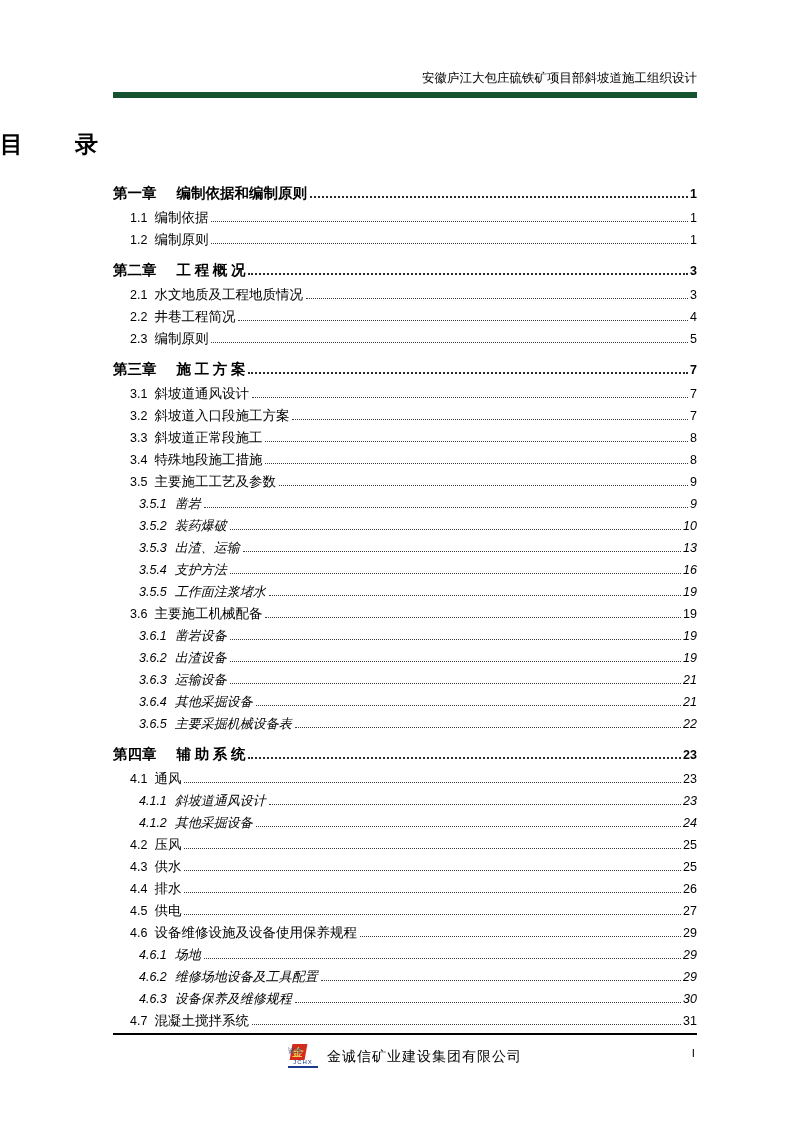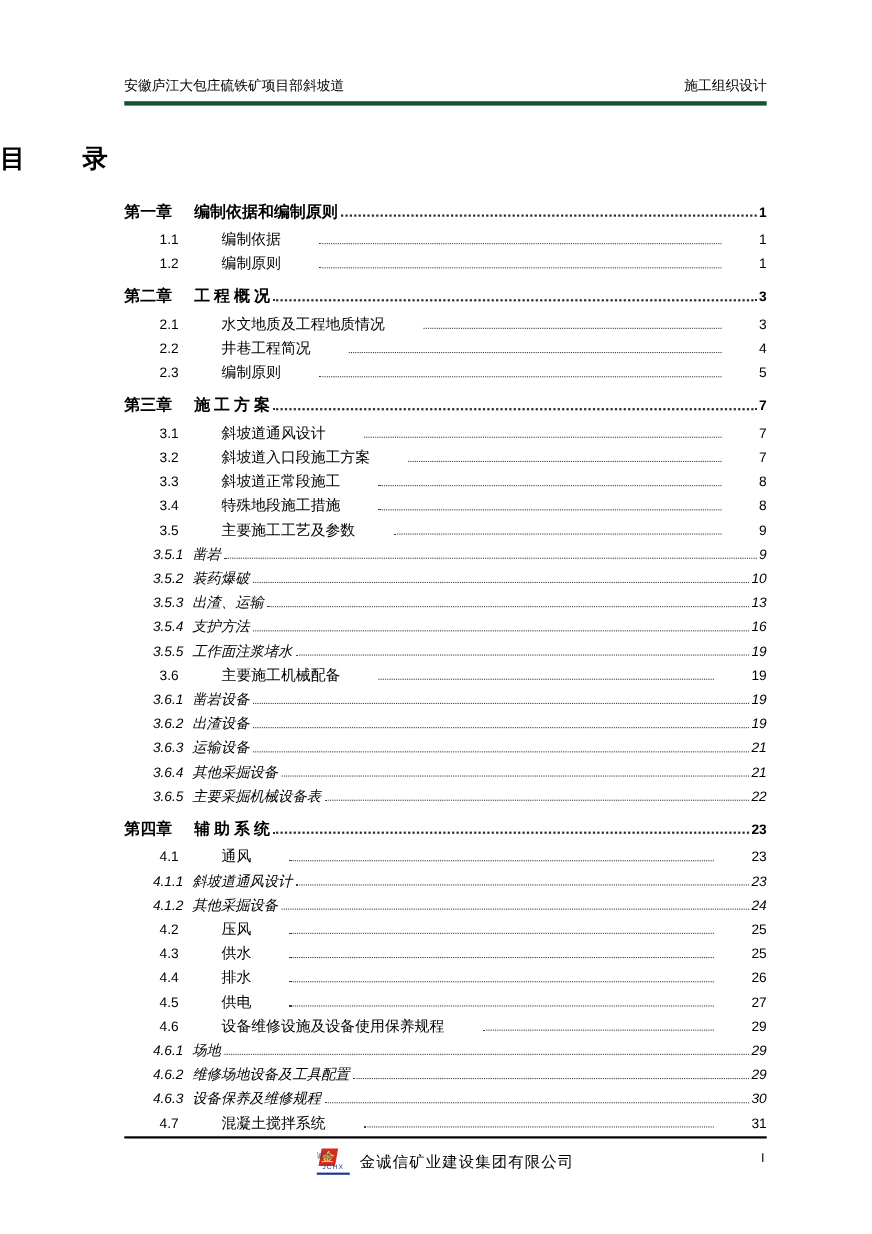--- a/index.html
+++ b/index.html
@@ -7,23 +7,23 @@
     position:relative;
     width:793px;height:1122px;
     background:#fff;
     font-family:"Liberation Serif","DejaVu Serif",serif;
     color:#000;
     overflow:hidden;
   }
   
   .header{
     position:absolute;left:113px;right:96px;top:70px;
-    display:flex;justify-content:space-between;align-items:flex-end;
+    display:flex;justify-content:flex-end;align-items:flex-end;
     font-size:12.5px;
-    border-bottom:4px solid #14532d;
+    border-bottom:6px solid #14532d;
     padding-bottom:5px;
   }
   
   .doc-title{
     position:absolute;left:0;right:0;top:129px;
     text-align:left;
     font-size:23px;font-weight:bold;
     white-space:pre;
     letter-spacing:2px;
   }
@@ -36,21 +36,21 @@
     flex:1 1 auto;
     border-bottom:1.7px dotted #3d3d3d;
     margin:0 2px 4px 3px;
     min-width:10px;
   }
   .toc-row .pagenum{flex:none;font-family:"Liberation Sans","DejaVu Sans",sans-serif;font-size:12.5px;}
   .level-1{font-weight:bold;font-size:14.5px;height:21px;margin:8px 0 4px 0;}
   .level-1 .num{font-size:14.5px;margin-right:20px;font-family:"Liberation Serif","DejaVu Serif",serif;}
   .level-1 .pagenum{font-weight:bold;}
   .level-1 .dots{border-bottom:2px dotted #2a2a2a;}
-  .level-2{margin-left:32px;gap:32px;}
+  .level-2{margin-left:17px;}
   .level-2 .num{margin-right:7px;}
   .level-3{margin-left:26px;font-style:italic;font-size:13px;}
   .level-3 .num{margin-right:8px;font-style:italic;}
   .level-3 .pagenum{font-style:italic;}
   
   .footer{
     position:absolute;left:113px;right:96px;top:1033px;
     border-top:2px solid #000;
     padding-top:9px;
   }

